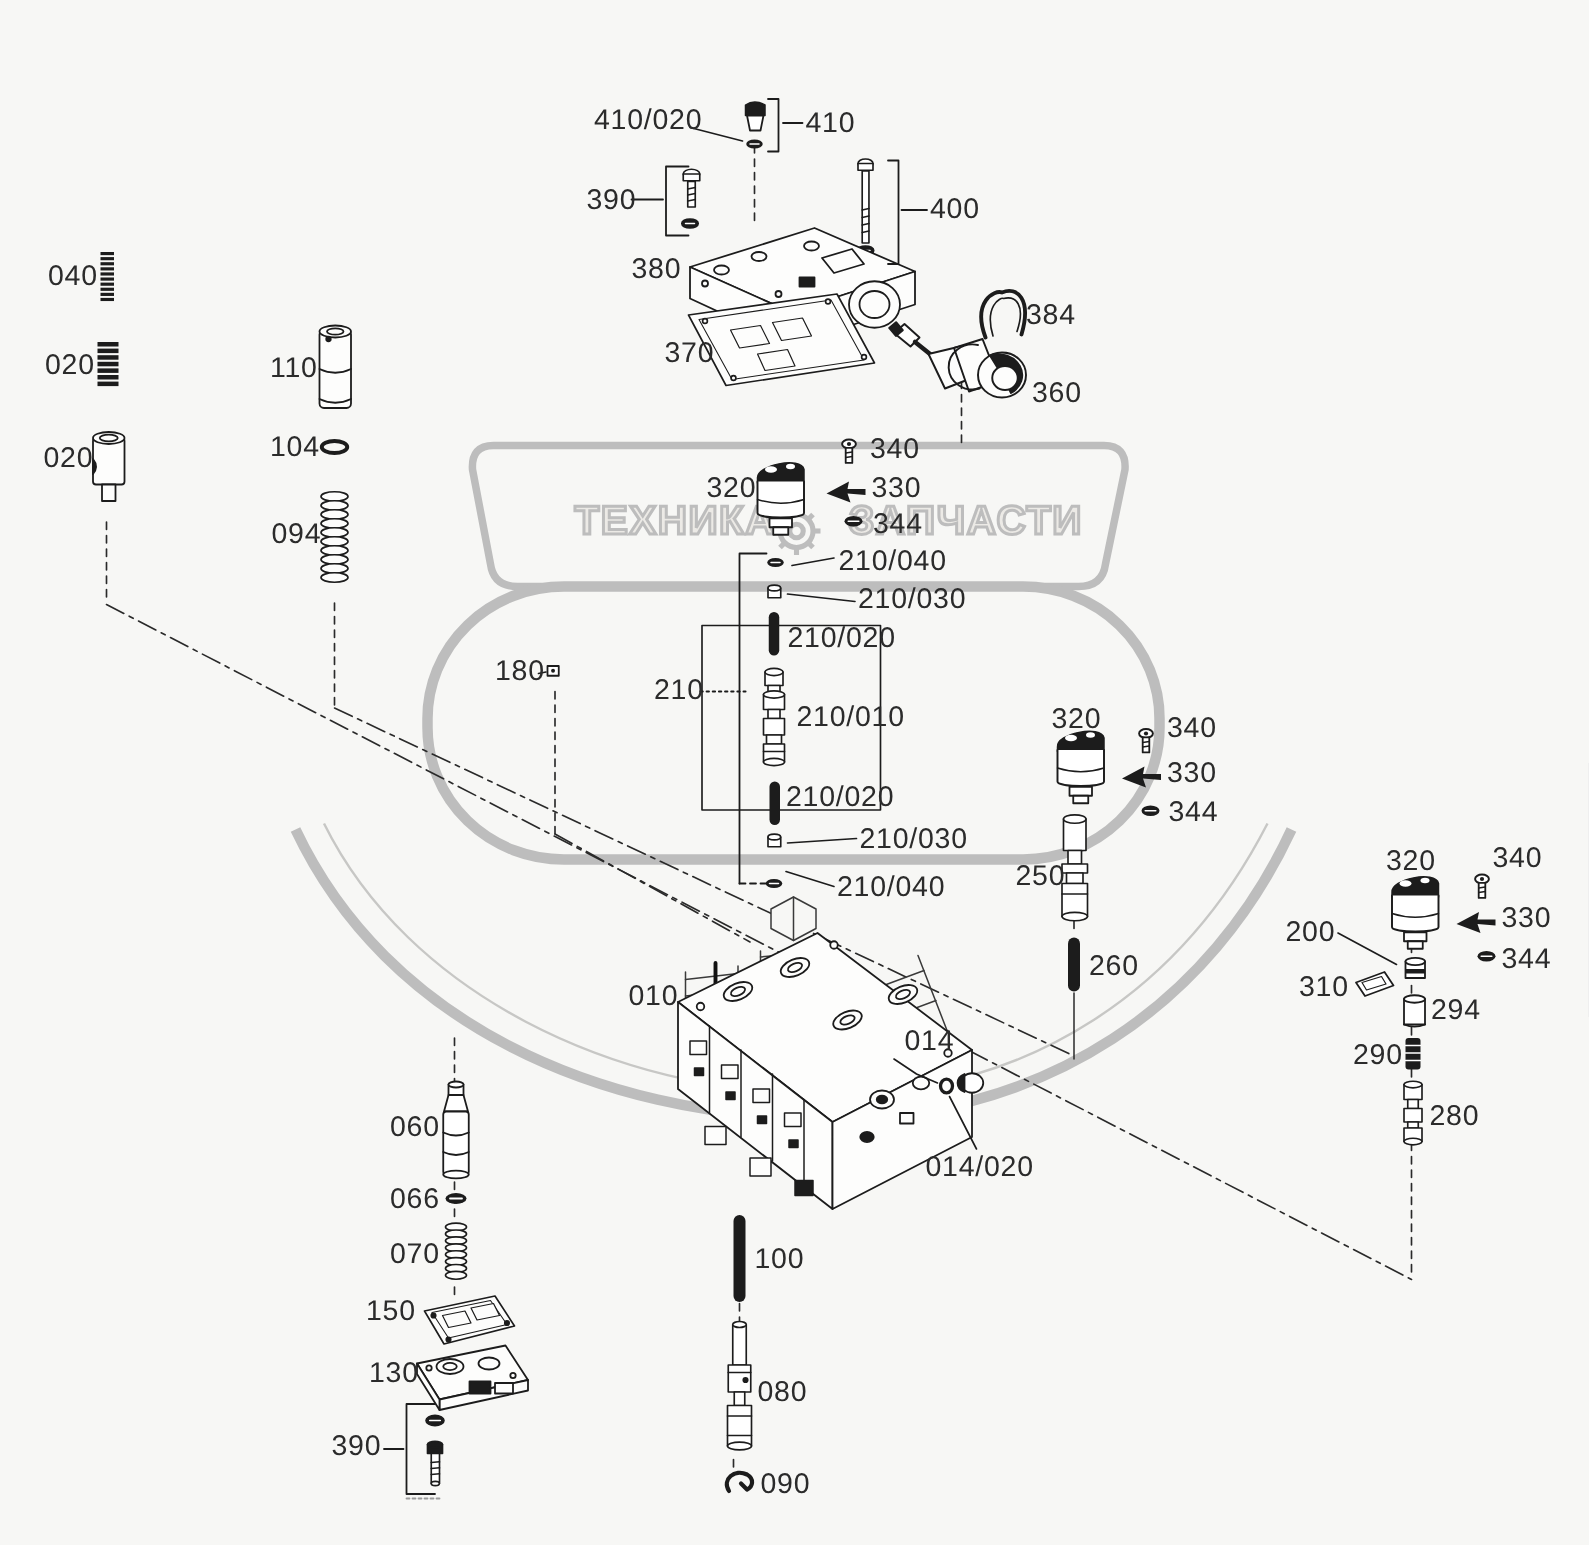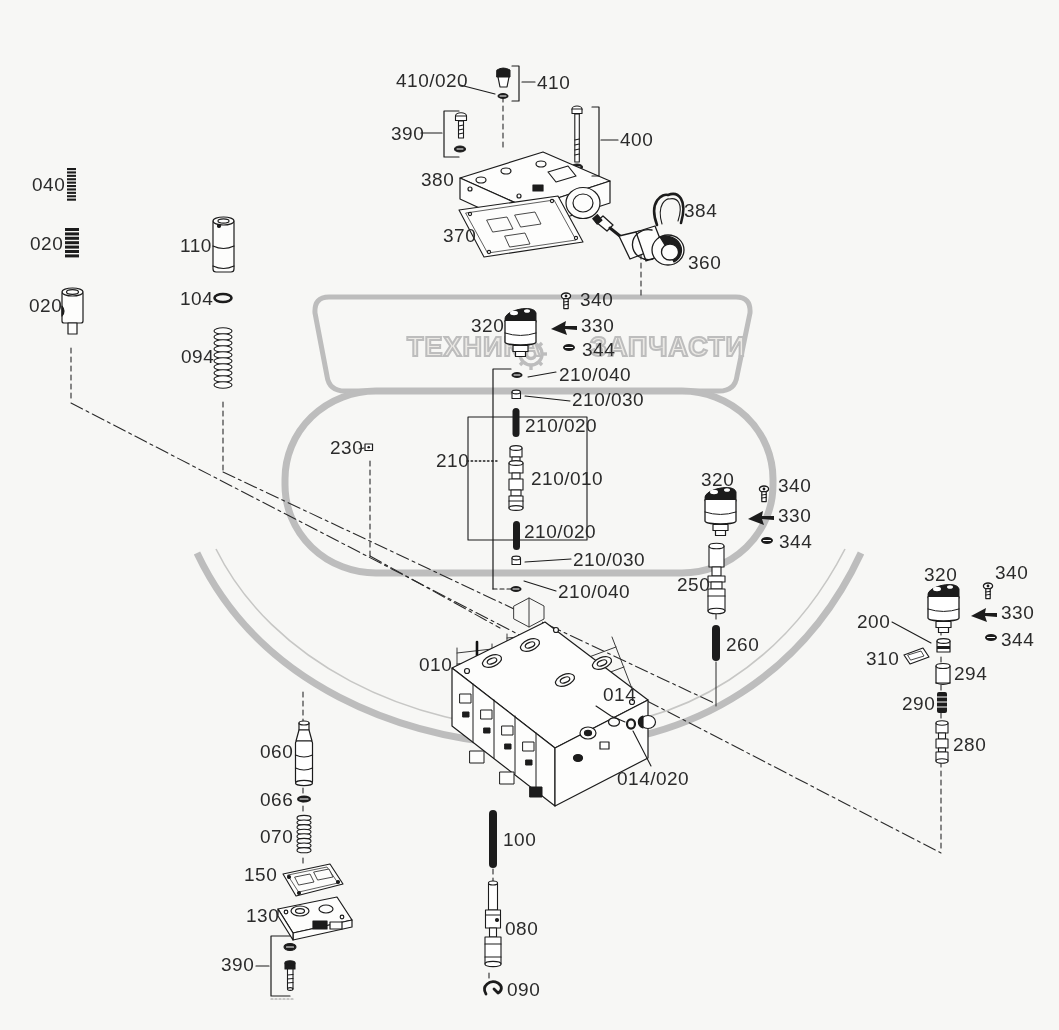--- a/index.html
+++ b/index.html
@@ -8,21 +8,21 @@
     background:#f7f7f5;
     font-family:"Liberation Sans","DejaVu Sans",sans-serif;
   }
   .layer{position:absolute;left:0;top:0;}
   .lb{
     position:absolute;font-size:19px;color:#2b2b2b;letter-spacing:.5px;
     white-space:nowrap;line-height:1.05;user-select:none;text-align:right;
   }
   .wm-banner-text{
     position:absolute;font-weight:bold;font-size:27px;letter-spacing:1px;
-    color:#eceae6;-webkit-text-stroke:2px #bdbdbd;white-space:nowrap;margin-left:24px;
+    color:#eceae6;-webkit-text-stroke:2px #bdbdbd;white-space:nowrap;
   }
   .wm-big{
     position:absolute;font-weight:bold;font-size:178px;line-height:1;
     letter-spacing:6px;color:#f1f0ed;-webkit-text-stroke:6px #bdbdbd;
     white-space:nowrap;
   }
 </style>
 </head>
 <body>
 
@@ -511,21 +511,21 @@
   <div class="lb" style="left:581px;top:316px">330</div>
   <div class="lb" style="left:582px;top:340px">344</div>
   <div class="lb" style="left:559px;top:365px">210/040</div>
   <div class="lb" style="left:572px;top:390px">210/030</div>
   <div class="lb" style="left:525px;top:416px">210/020</div>
   <div class="lb" style="left:436px;top:451px">210</div>
   <div class="lb" style="left:531px;top:469px">210/010</div>
   <div class="lb" style="left:524px;top:522px">210/020</div>
   <div class="lb" style="left:573px;top:550px">210/030</div>
   <div class="lb" style="left:558px;top:582px">210/040</div>
-  <div class="lb" style="left:330px;top:438px">230</div>
+  <div class="lb" style="left:330px;top:438px">180</div>
   <div class="lb" style="left:701px;top:470px">320</div>
   <div class="lb" style="left:778px;top:476px">340</div>
   <div class="lb" style="left:778px;top:506px">330</div>
   <div class="lb" style="left:779px;top:532px">344</div>
   <div class="lb" style="left:677px;top:575px">250</div>
   <div class="lb" style="left:726px;top:635px">260</div>
   <div class="lb" style="left:924px;top:565px">320</div>
   <div class="lb" style="left:995px;top:563px">340</div>
   <div class="lb" style="left:1001px;top:603px">330</div>
   <div class="lb" style="left:1001px;top:630px">344</div>

